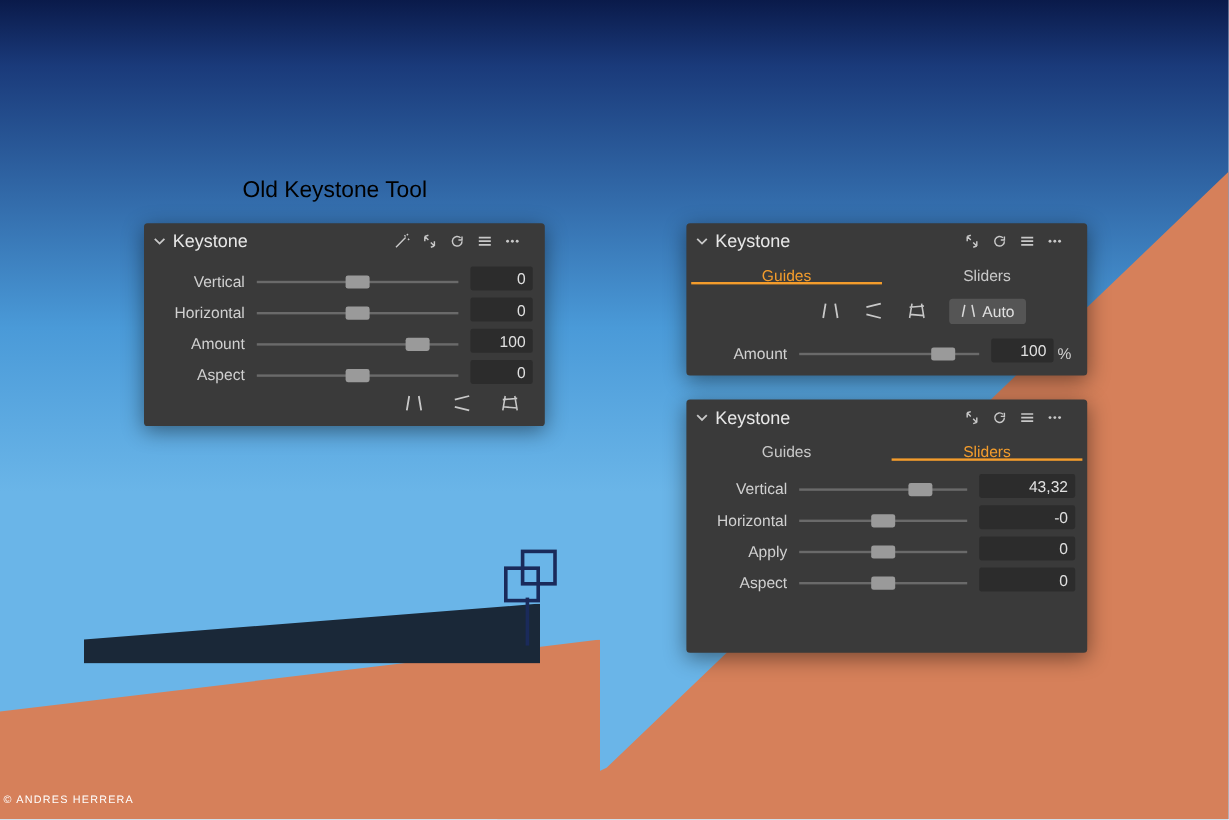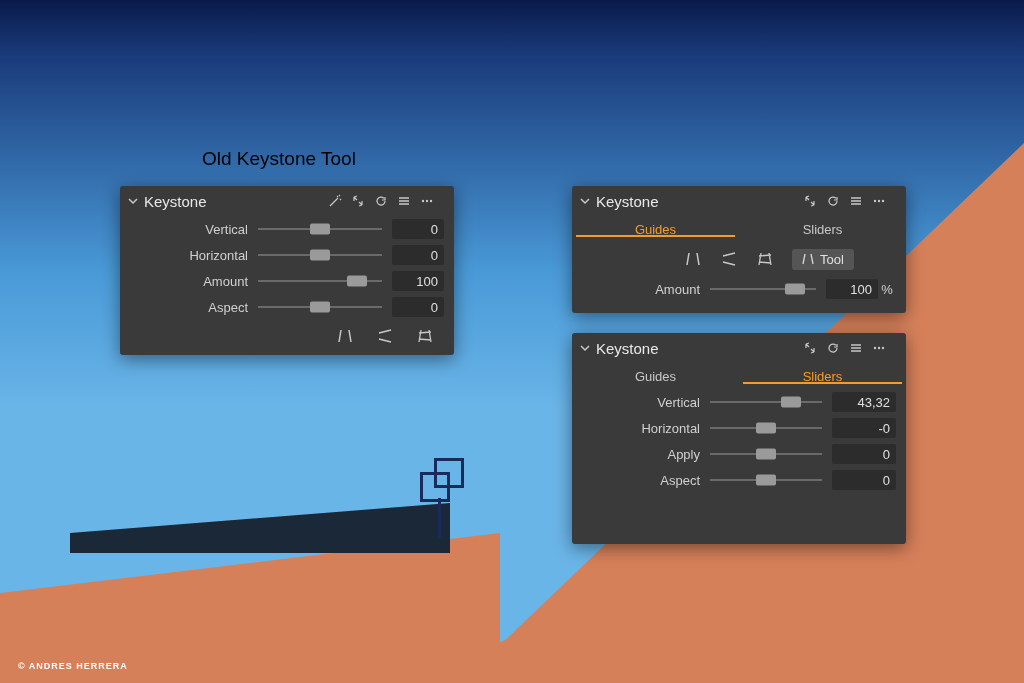--- a/index.html
+++ b/index.html
@@ -44,25 +44,25 @@
   .antenna .sq1 { left: 0; top: 14px; }
   .antenna .sq2 { left: 14px; top: 0; }
   .antenna .pole {
     position: absolute;
     left: 18px; top: 40px;
     width: 3px; height: 40px;
     background: #1a2a5a;
   }
   .credit {
     position: absolute;
-    left: 18px; bottom: 12px;
+    left: 3px; bottom: 12px;
     color: #fff;
     font-size: 9px;
     letter-spacing: 1px;
-    font-weight: 700;
+    font-weight: 400;
   }
   .title {
     position: absolute;
     color: #000;
     font-size: 19px;
     font-weight: 500;
   }
   .title-old { left: 202px; top: 148px; }
   .title-new { left: 650px; top: 148px; }
 
@@ -102,24 +102,23 @@
   .hicon {
     width: 14px; height: 14px;
     display: flex; align-items: center; justify-content: center;
     color: #c8c8c8;
     cursor: pointer;
   }
   .hicon svg { width: 14px; height: 14px; }
 
   .row {
     display: flex;
-    align-items: center;
+    align-items: flex-end;
     height: 26px;
     padding: 0 10px 0 0;
-    margin-left: 44px;
   }
   .row-label {
     width: 94px;
     text-align: right;
     padding-right: 10px;
     font-size: 13px;
     color: #d0d0d0;
   }
   .slider {
     flex: 1;
@@ -148,21 +147,21 @@
     margin-left: 10px;
     background: #2c2c2c;
     border-radius: 2px;
     display: flex;
     align-items: center;
     justify-content: flex-end;
     padding: 0 6px;
     font-size: 13px;
     color: #e0e0e0;
   }
-  .val-wide { width: 64px; }
+  .val-wide { width: 80px; }
   .suffix {
     width: 18px;
     text-align: center;
     font-size: 13px;
     color: #d0d0d0;
   }
 
   .icon-row {
     display: flex;
     justify-content: flex-end;
@@ -393,21 +392,21 @@
         </span>
       <span class="kicon">
           <svg viewBox="0 0 18 18">
             <path d="M5 3l-2 12M13 3l2 12M3 6l12-1M3 12l12 1" stroke="#c8c8c8" stroke-width="1.3" fill="none"></path>
           </svg>
         </span>
       <span class="auto-btn">
         <svg width="12" height="14" viewBox="0 0 12 14">
             <path d="M3 2L1 12M9 2l2 10" stroke="#d8d8d8" stroke-width="1.3" fill="none"></path>
           </svg>
-        <span>Tool</span>
+        <span>Auto</span>
       </span>
     </div>
     <div class="row">
       <span class="row-label">Amount</span>
       <span class="slider">
           <span class="slider-track"></span>
           <span class="slider-thumb" style="left:80%"></span>
         </span>
       <span class="val-box">100</span>
       <span class="suffix">%</span>

